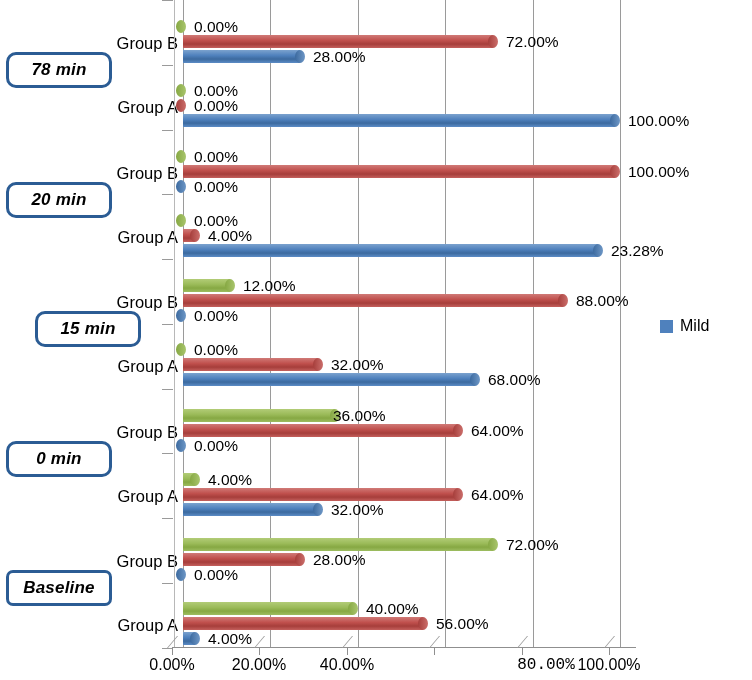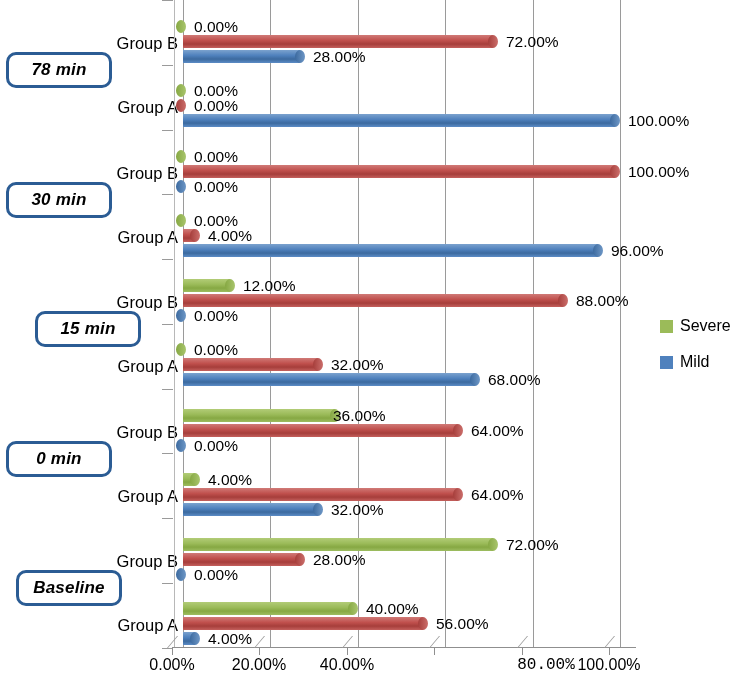--- a/index.html
+++ b/index.html
@@ -186,24 +186,24 @@
     white-space: nowrap;
   }
 </style>
 </head>
 <body>
 
 <div id="chart-root">
 
   <div id="timeboxes">
       <div class="time-box" style="left: 6px; top: 52px;">78 min</div>
-      <div class="time-box" style="left: 6px; top: 181.5px;">30 min</div>
+      <div class="time-box" style="left: 6px; top: 181.5px;">20 min</div>
       <div class="time-box" style="left: 6px; top: 311px; margin-left: 29px;">15 min</div>
       <div class="time-box" style="left: 6px; top: 440.5px;">0 min</div>
-      <div class="time-box" style="left: 16px; top: 570px;">Baseline</div>
+      <div class="time-box" style="left: 6px; top: 570px; border-radius: 7px;">Baseline</div>
     </div>
 
   <div class="group-label-wrap" id="grouplabels">
       <div class="group-label" style="top: 34px;">Group B</div>
       <div class="group-label" style="top: 98px;">Group A</div>
       <div class="group-label" style="top: 163.5px;">Group B</div>
       <div class="group-label" style="top: 227.5px;">Group A</div>
       <div class="group-label" style="top: 293px;">Group B</div>
       <div class="group-label" style="top: 357px;">Group A</div>
       <div class="group-label" style="top: 422.5px;">Group B</div>
@@ -375,21 +375,21 @@
         <div class="val-label" style="left: 323px; top: 34px;">72.00%</div>
         <div class="val-label" style="left: 130px; top: 49px;">28.00%</div>
         <div class="val-label" style="left: 11px; top: 83px;">0.00%</div>
         <div class="val-label" style="left: 11px; top: 98px;">0.00%</div>
         <div class="val-label" style="left: 445px; top: 113px;">100.00%</div>
         <div class="val-label" style="left: 11px; top: 148.5px;">0.00%</div>
         <div class="val-label" style="left: 445px; top: 163.5px;">100.00%</div>
         <div class="val-label" style="left: 11px; top: 178.5px;">0.00%</div>
         <div class="val-label" style="left: 11px; top: 212.5px;">0.00%</div>
         <div class="val-label" style="left: 25px; top: 227.5px;">4.00%</div>
-        <div class="val-label" style="left: 428px; top: 242.5px;">96.00%</div>
+        <div class="val-label" style="left: 428px; top: 242.5px;">23.28%</div>
         <div class="val-label" style="left: 60px; top: 278px;">12.00%</div>
         <div class="val-label" style="left: 393px; top: 293px;">88.00%</div>
         <div class="val-label" style="left: 11px; top: 308px;">0.00%</div>
         <div class="val-label" style="left: 11px; top: 342px;">0.00%</div>
         <div class="val-label" style="left: 148px; top: 357px;">32.00%</div>
         <div class="val-label" style="left: 305px; top: 372px;">68.00%</div>
         <div class="val-label" style="left: 150px; top: 407.5px;">36.00%</div>
         <div class="val-label" style="left: 288px; top: 422.5px;">64.00%</div>
         <div class="val-label" style="left: 11px; top: 437.5px;">0.00%</div>
         <div class="val-label" style="left: 25px; top: 471.5px;">4.00%</div>
@@ -414,22 +414,18 @@
       <div class="xtick" style="left: 434px;"></div>
       <div class="xlabel" style="left: 434px; margin-top: 44px;">60.00%</div>
       <div class="xtick" style="left: 522px;"></div>
       <div class="xlabel" style="left: 546px; font-family: Liberation Mono, monospace;">80.00%</div>
       <div class="xtick" style="left: 609px;"></div>
       <div class="xlabel" style="left: 609px;">100.00%</div>
     </div>
 
   <div id="legend">
       <div class="legend-row">
-        <div class="legend-swatch" style="background: rgb(155, 187, 89);"></div>
-        <div class="legend-text">Severe</div>
-      </div>
-      <div class="legend-row">
         <div class="legend-swatch" style="background: rgb(79, 129, 189);"></div>
         <div class="legend-text">Mild</div>
       </div>
     </div>
 
 </div>
 
 </body></html>

